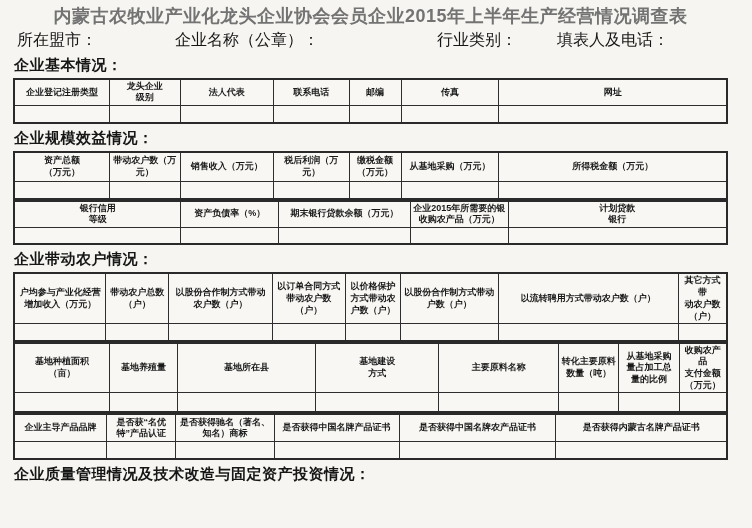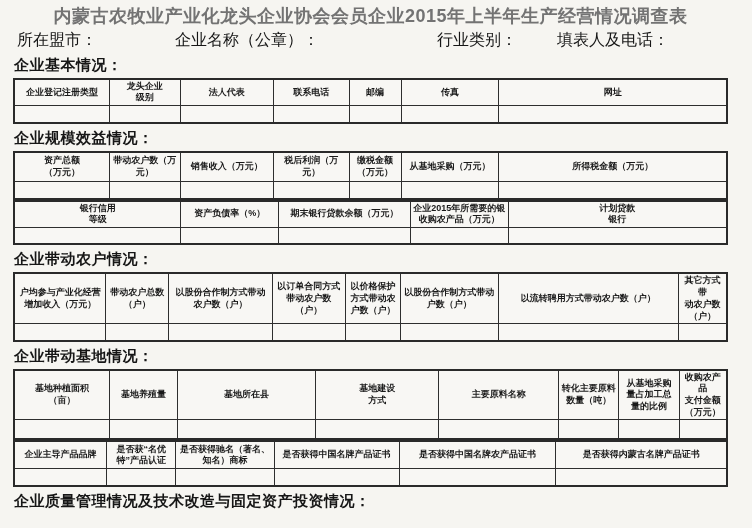--- a/index.html
+++ b/index.html
@@ -206,21 +206,20 @@
           <td></td>
           <td></td>
           <td></td>
           <td></td>
           <td></td>
           <td></td>
     </tr>
   </tbody>
     </table>
 
-  <div class="sec-label">企业带动基地情况：</div>
   <table class="form-table">
     <colgroup>
       <col style="width:13.4%">
         <col style="width:9.5%">
         <col style="width:19.4%">
         <col style="width:17.3%">
         <col style="width:16.8%">
         <col style="width:8.4%">
         <col style="width:8.5%">
         <col style="width:6.7%">

